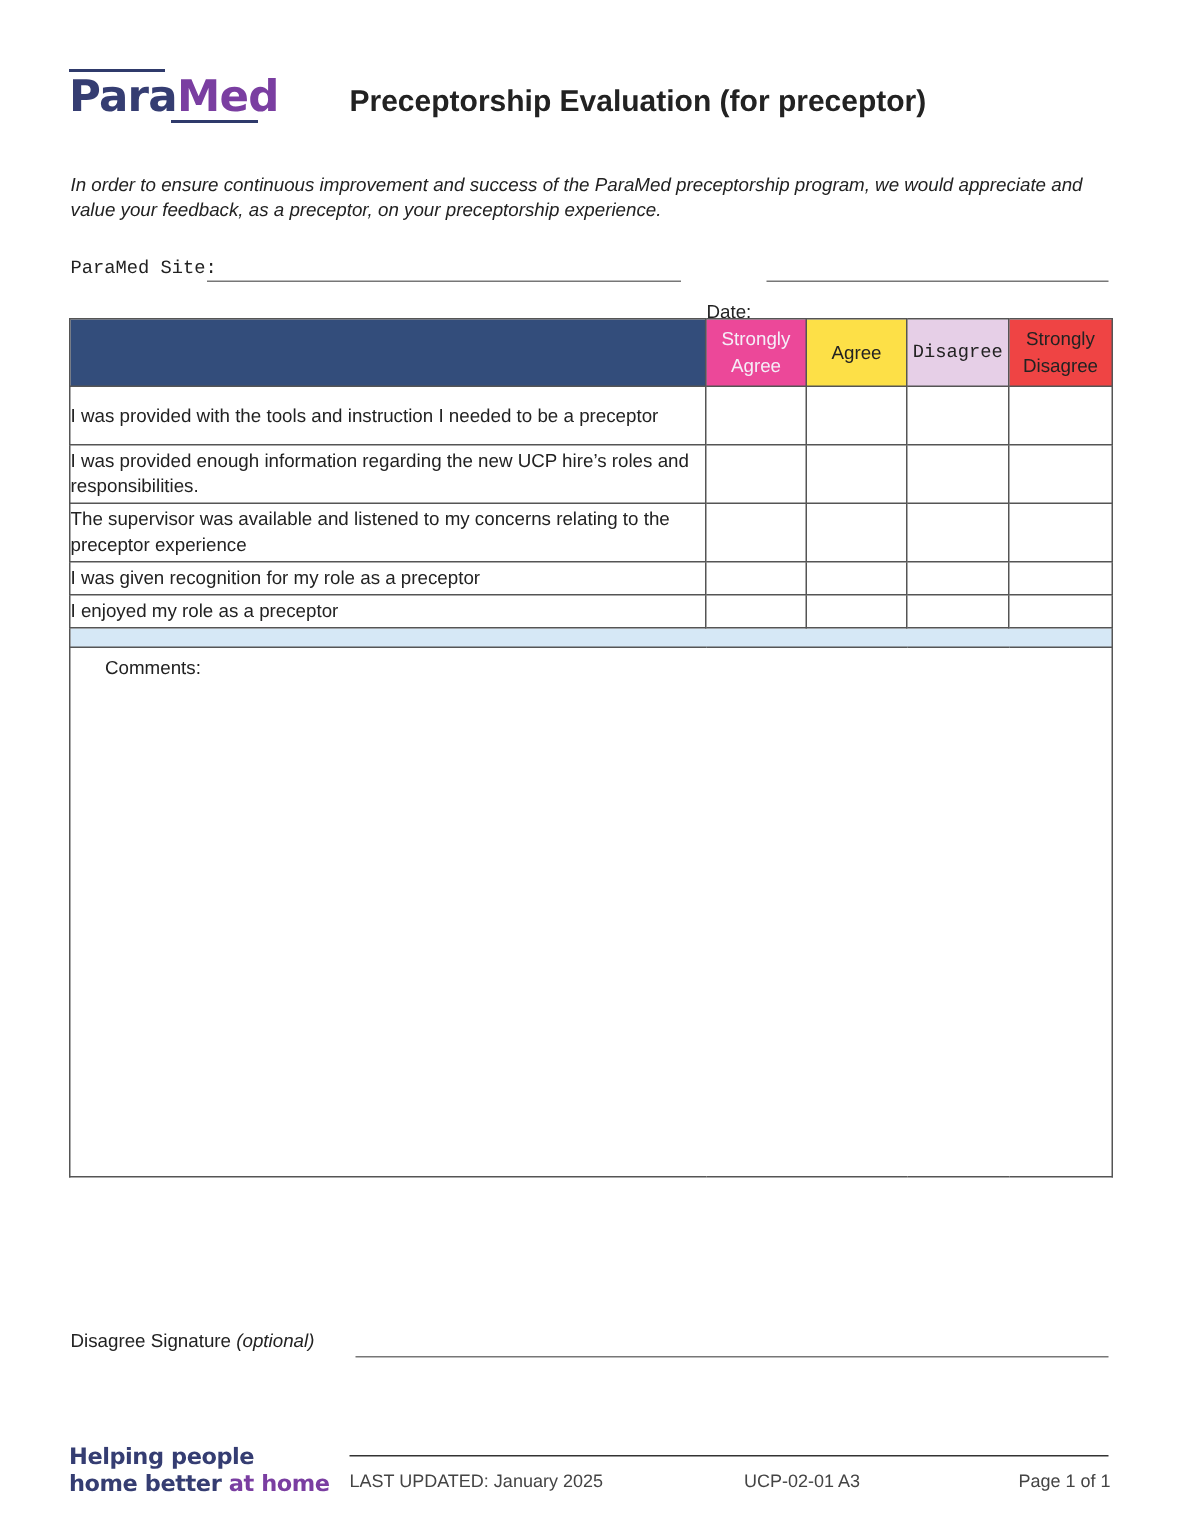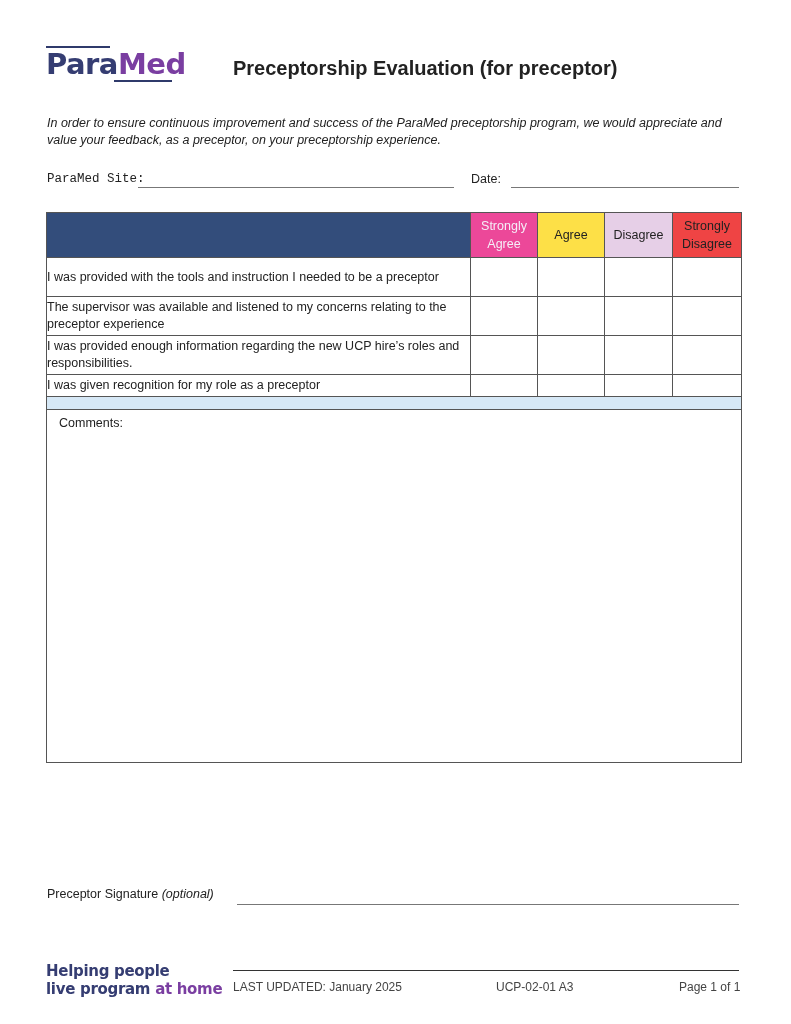--- a/index.html
+++ b/index.html
@@ -12,37 +12,37 @@
   .logo .para { color: #353d72; }
   .logo .med { color: #7a3ea1; }
 
   .title { position: absolute; left: 233px; top: 57px; font-size: 20px; font-weight: bold; color: #222; white-space: nowrap; }
 
   .intro { position: absolute; left: 47px; top: 115px; width: 700px; font-size: 12.5px; font-style: italic; line-height: 17px; color: #222; }
 
   .field-row { position: absolute; top: 172px; font-size: 12.5px; color: #222; }
   .site-label { left: 47px; font-family: Liberation Mono, monospace; }
   .site-line { position: absolute; left: 138px; top: 187px; width: 316px; height: 1px; background: #777; }
-  .date-label { left: 471px; }
+  .date-label { left: 471px; margin-top: 29px; }
   .date-line { position: absolute; left: 511px; top: 187px; width: 228px; height: 1px; background: #777; }
 
   table.eval { position: absolute; left: 46px; top: 212px; width: 695px; border-collapse: collapse; table-layout: fixed; }
   table.eval th, table.eval td { border: 1px solid #555; padding: 0; }
   table.eval th { height: 44px; font-weight: normal; font-size: 12.5px; line-height: 18px; text-align: center; color: #222; }
   th.blank { background: #334d7b; }
   th.sa { background: #ec4899; color: #f5eef8 !important; }
   th.ag { background: #fde047; }
-  th.di { background: #e6cfe7; }
+  th.di { background: #e6cfe7; font-family: Liberation Mono, monospace; }
   th.sd { background: #ef4444; }
   td.q { font-size: 12.5px; line-height: 17px; padding: 3px 8px 4px 8px; color: #222; vertical-align: middle; }
   tr.tall td { height: 38px; }
   tr.short td { height: 21px; }
   td.check { background: #fff; }
   tr.band td { height: 12px; background: #d6e8f6; }
-  tr.comments td { height: 340px; vertical-align: top; padding: 6px 12px; font-size: 12.5px; color: #222; }
+  tr.comments td { height: 340px; vertical-align: top; padding: 6px 23px; font-size: 12.5px; color: #222; }
 
   .sig-label { position: absolute; left: 47px; top: 887px; font-size: 12.5px; color: #222; }
   .sig-label i { font-style: italic; }
   .sig-line { position: absolute; left: 237px; top: 904px; width: 502px; height: 1px; background: #777; }
 
   .tagline { position: absolute; left: 46px; top: 962px; font-size: 15px; font-weight: bold; line-height: 18px; color: #353d72; font-family: "DejaVu Sans", sans-serif; letter-spacing: -0.3px; }
   .tagline .accent { color: #7a3ea1; }
 
   .footer-line { position: absolute; left: 233px; top: 970px; width: 506px; height: 1px; background: #333; }
   .footer-item { position: absolute; top: 980px; font-size: 12px; color: #444; white-space: nowrap; }
@@ -87,53 +87,60 @@
   </thead>
   <tbody>
     <tr class="tall">
       <td class="q">I was provided with the tools and instruction I needed to be a preceptor</td>
       <td class="check"></td>
       <td class="check"></td>
       <td class="check"></td>
       <td class="check"></td>
     </tr>
     <tr class="tall">
-      <td class="q">The supervisor was available and listened to my concerns relating to the preceptor experience</td>
+      <td class="q">I was provided enough information regarding the new UCP hire’s roles and responsibilities.</td>
       <td class="check"></td>
       <td class="check"></td>
       <td class="check"></td>
       <td class="check"></td>
     </tr>
     <tr class="tall">
-      <td class="q">I was provided enough information regarding the new UCP hire’s roles and responsibilities.</td>
+      <td class="q">The supervisor was available and listened to my concerns relating to the preceptor experience</td>
       <td class="check"></td>
       <td class="check"></td>
       <td class="check"></td>
       <td class="check"></td>
     </tr>
     <tr class="short">
       <td class="q">I was given recognition for my role as a preceptor</td>
+      <td class="check"></td>
+      <td class="check"></td>
+      <td class="check"></td>
+      <td class="check"></td>
+    </tr>
+    <tr class="short">
+      <td class="q">I enjoyed my role as a preceptor</td>
       <td class="check"></td>
       <td class="check"></td>
       <td class="check"></td>
       <td class="check"></td>
     </tr>
     <tr class="band">
       <td colspan="5"></td>
     </tr>
     <tr class="comments">
       <td colspan="5"><span>Comments:</span></td>
     </tr>
   </tbody>
 </table>
 
-<div class="sig-label"><span>Preceptor Signature</span> <i>(optional)</i></div>
+<div class="sig-label"><span>Disagree Signature</span> <i>(optional)</i></div>
 <div class="sig-line"></div>
 
 <div class="tagline">
   <div>Helping people</div>
-  <div><span>live program</span> <span class="accent">at home</span></div>
+  <div><span>home better</span> <span class="accent">at home</span></div>
 </div>
 
 <div class="footer-line"></div>
 <div class="footer-item f-updated">LAST UPDATED: January 2025</div>
 <div class="footer-item f-code">UCP-02-01 A3</div>
 <div class="footer-item f-page">Page 1 of 1</div>
 
 </body></html>

